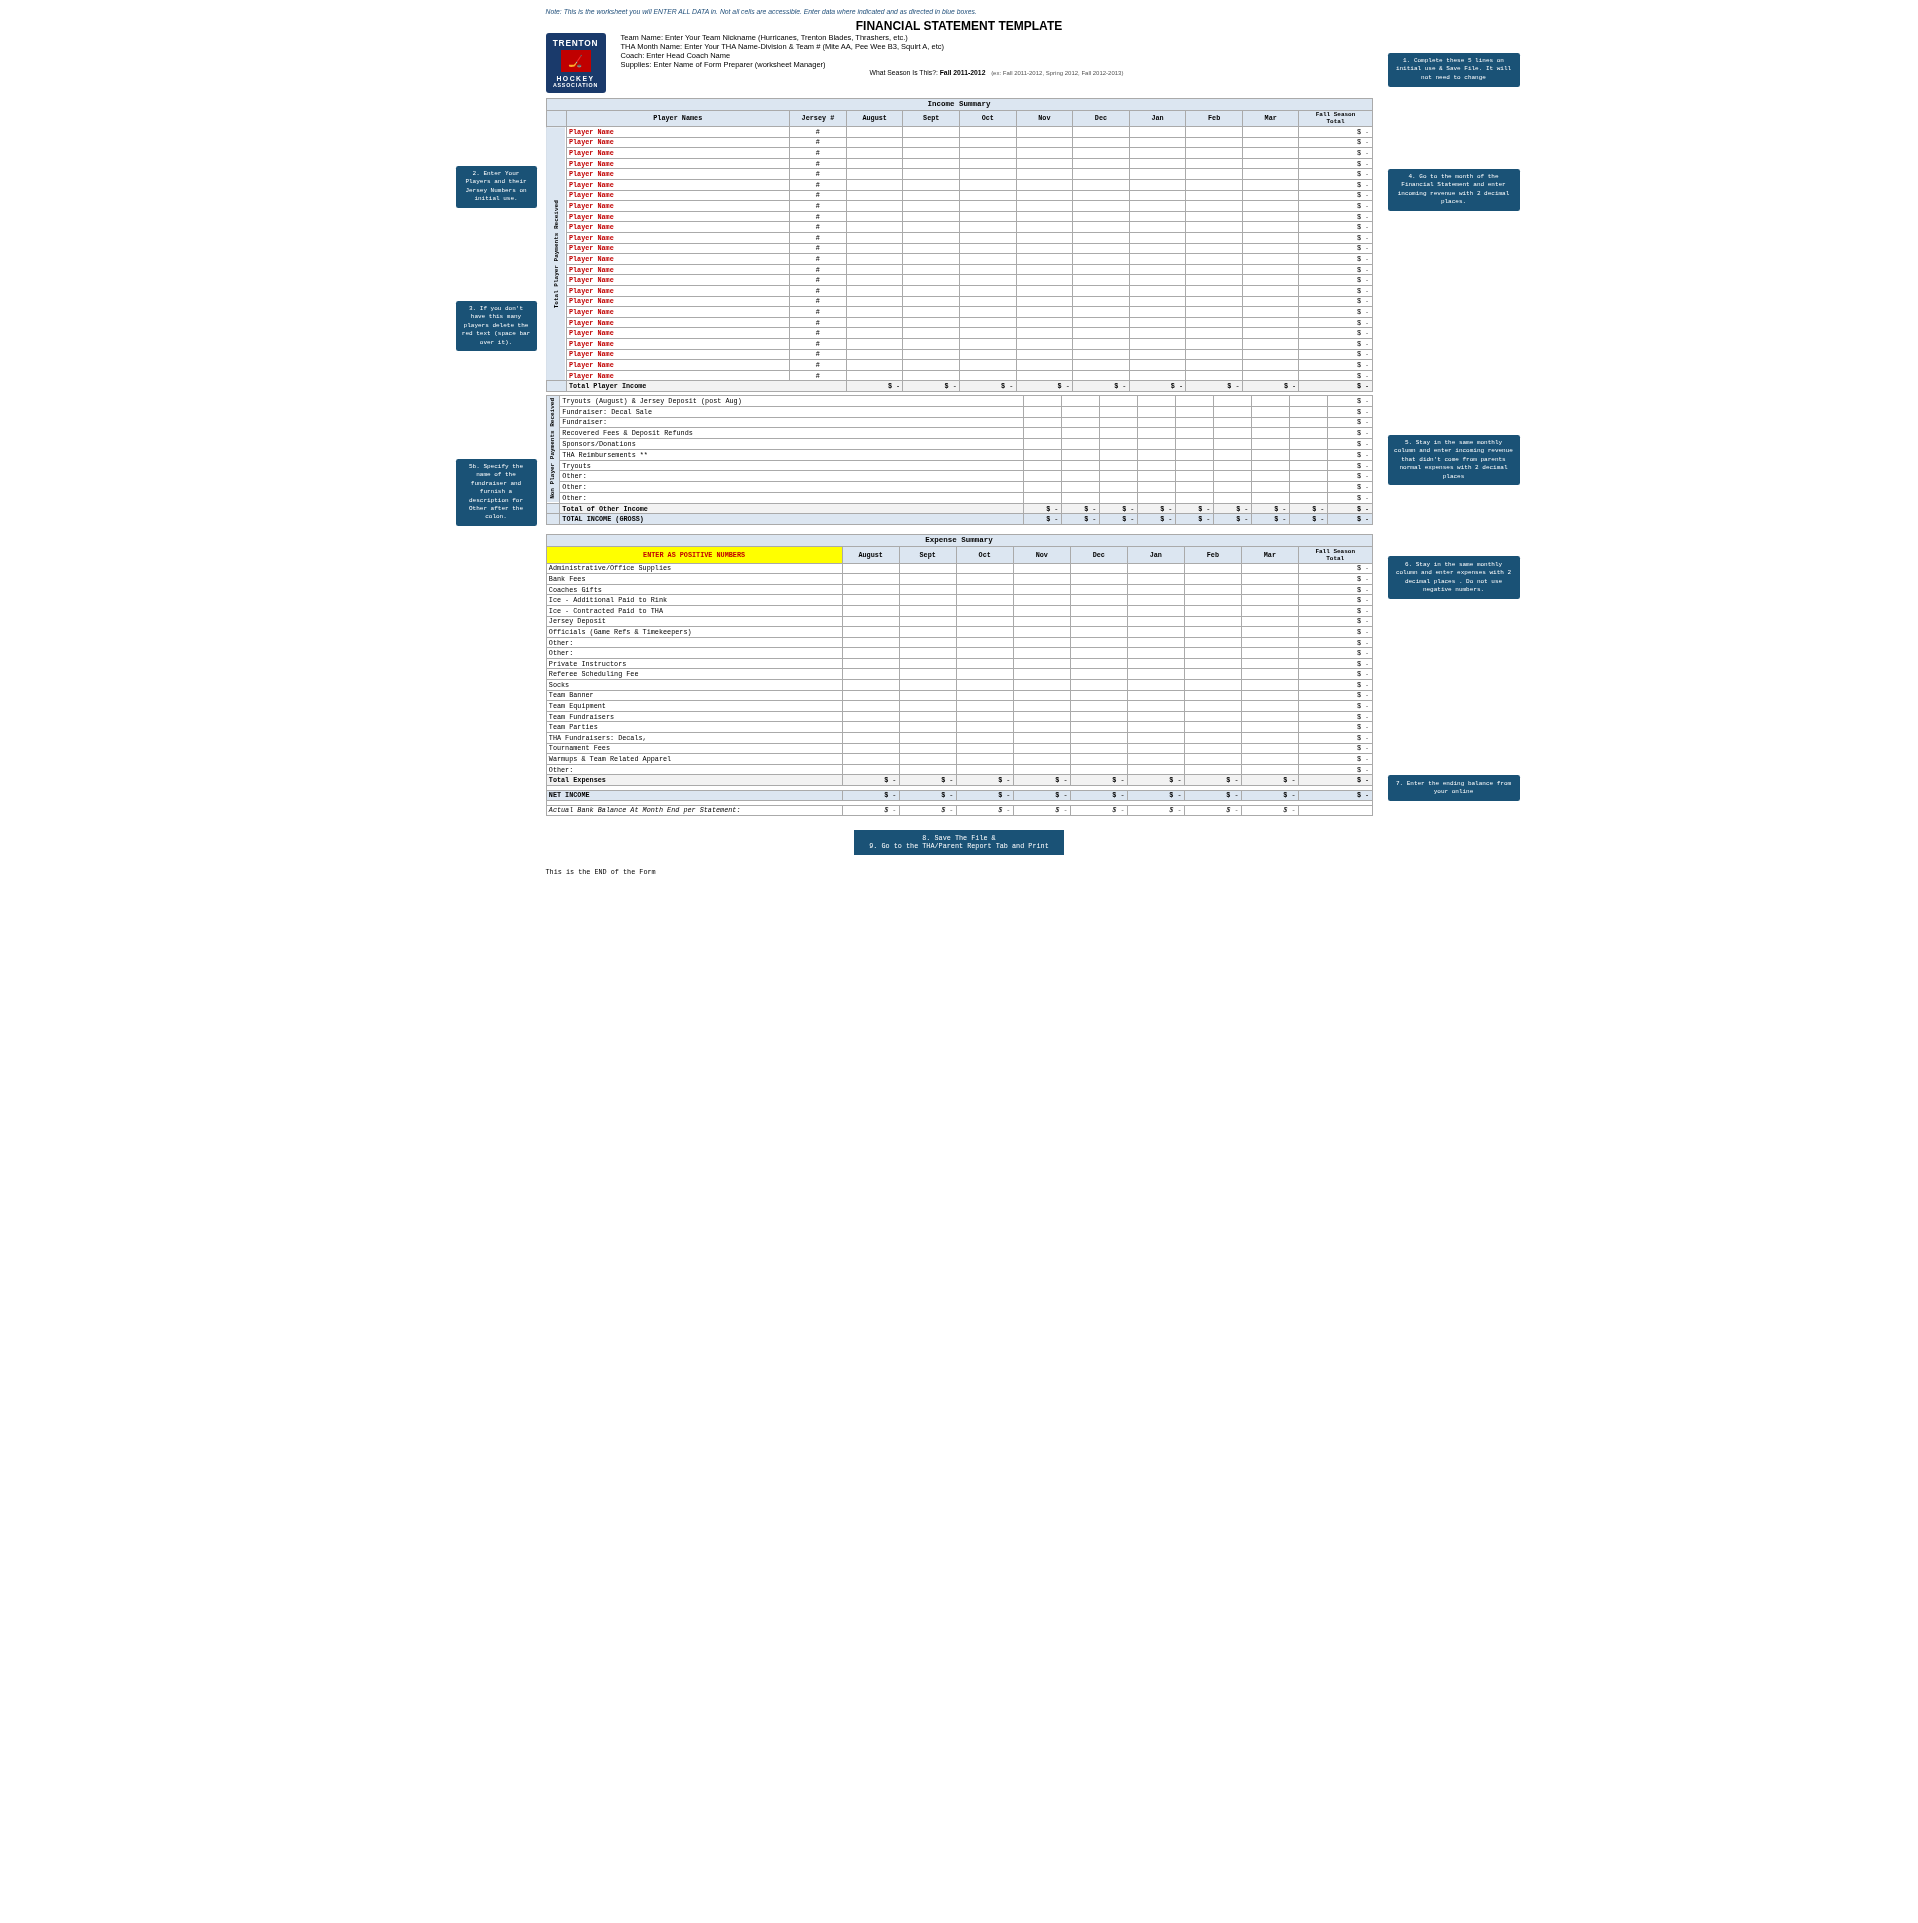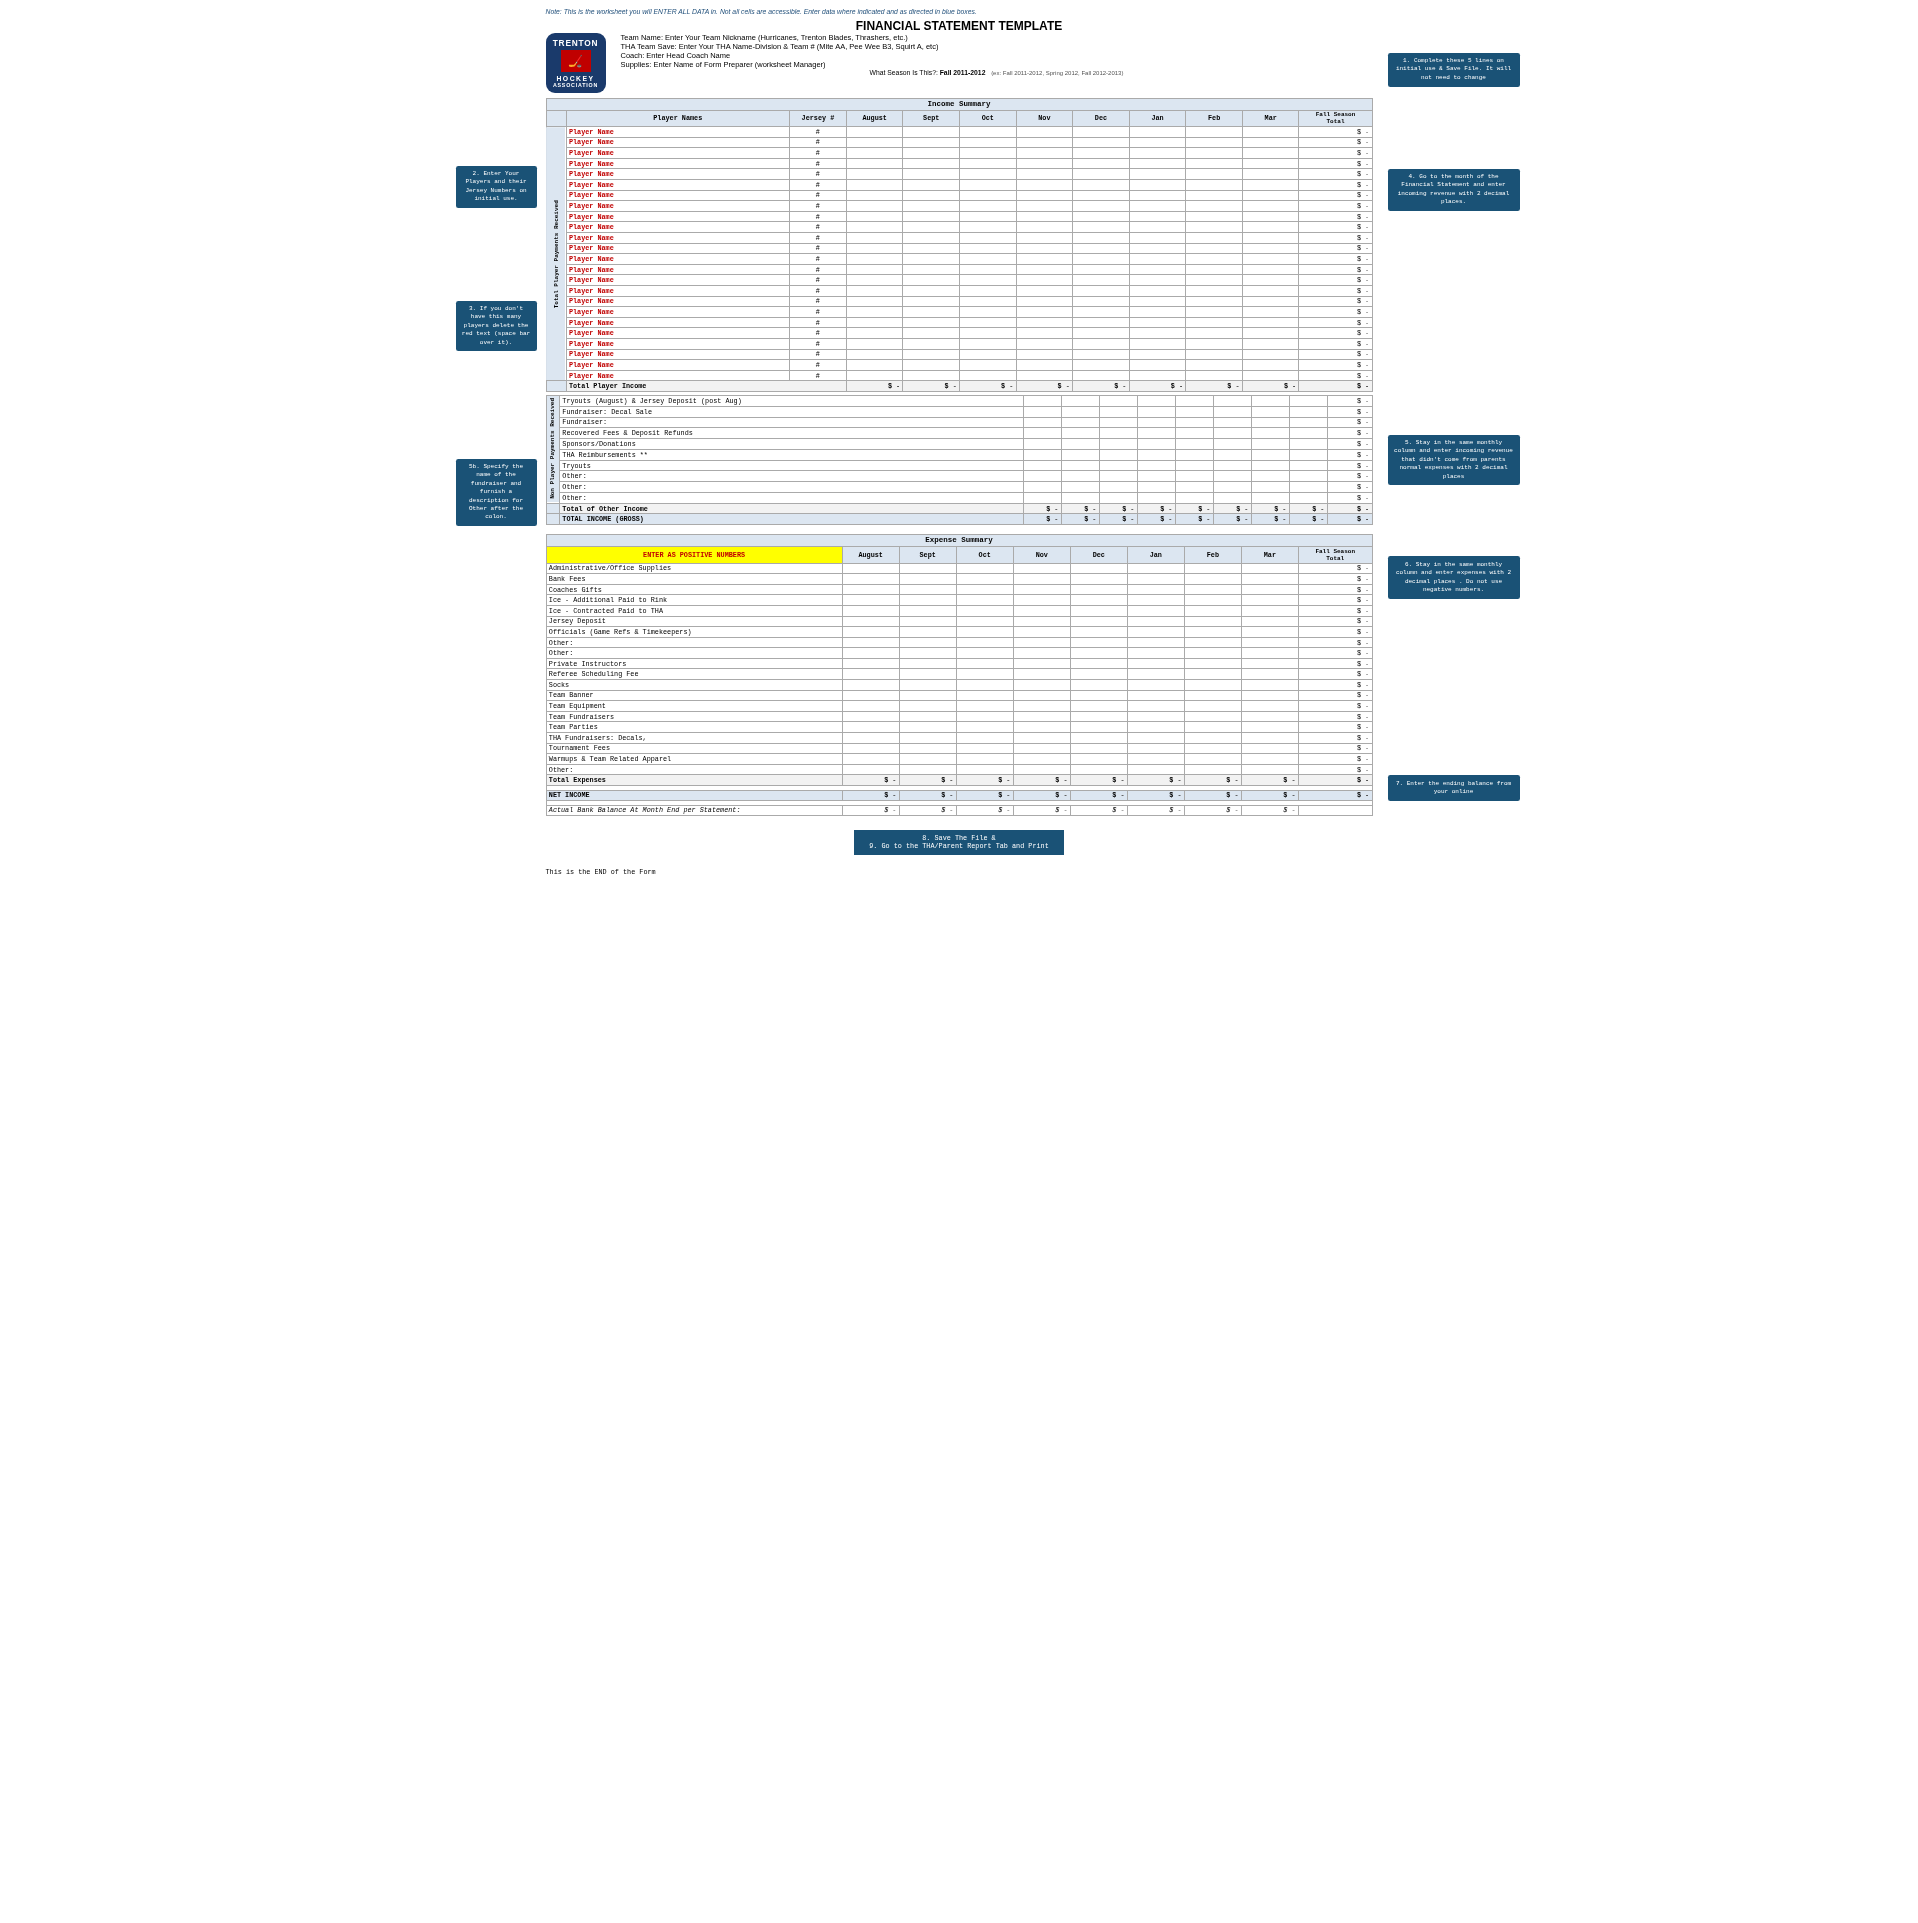--- a/index.html
+++ b/index.html
@@ -40,21 +40,21 @@
       width: 60px;
       height: 60px;
       background: #1a3a6b;
       display: flex;
       flex-direction: column;
       align-items: center;
       justify-content: center;
       color: white;
       font-weight: bold;
       font-size: 9.8px;
-      border-radius: 9px;
+      border-radius: 3px;
     }
     .logo-box .trenton { font-size: 8.3px; letter-spacing: 0.8px; }
     .logo-box .hockey { font-size: 6.8px; letter-spacing: 1.5px; margin-top: 1.5px; }
     .logo-box .association { font-size: 5.3px; letter-spacing: 0.8px; }
     .logo-inner {
       width: 30px;
       height: 22.5px;
       background: #c00000;
       margin: 1.5px 0;
       display: flex;
@@ -171,21 +171,21 @@
       <div class="hockey">HOCKEY</div>
       <div class="association">ASSOCIATION</div>
     </div>
 
     <div class="header-text">
       <div>
         <span class="label">Team Name:</span>
         <span class="value">Enter Your Team Nickname (Hurricanes, Trenton Blades, Thrashers, etc.)</span>
       </div>
       <div>
-        <span class="label">THA Team Save:</span>
+        <span class="label">THA Month Name:</span>
         <span class="value">Enter Your THA Name-Division &amp; Team # (Mite AA, Pee Wee B3, Squirt A, etc)</span>
       </div>
       <div>
         <span class="label">Coach:</span>
         <span class="coach-value">Enter Head Coach Name</span>
       </div>
       <div>
         <span class="label">Supplies:</span>
         <span class="preparer-value">Enter Name of Form Preparer (worksheet Manager)</span>
       </div>

